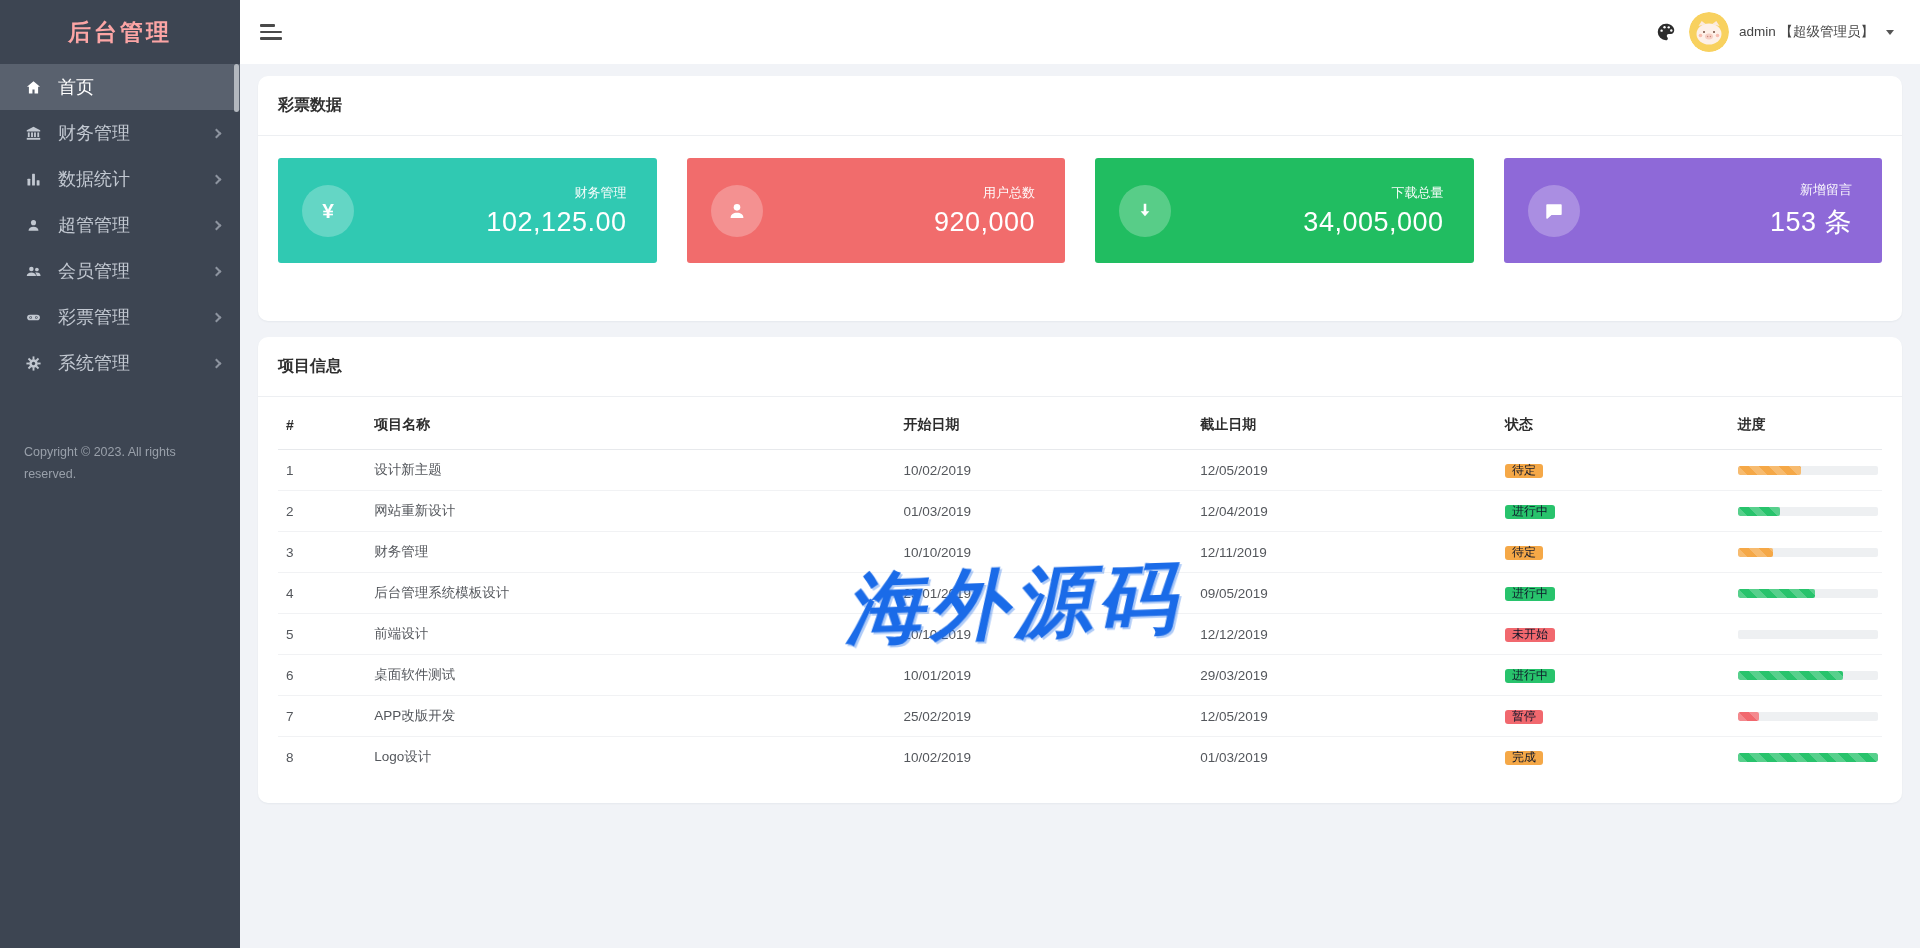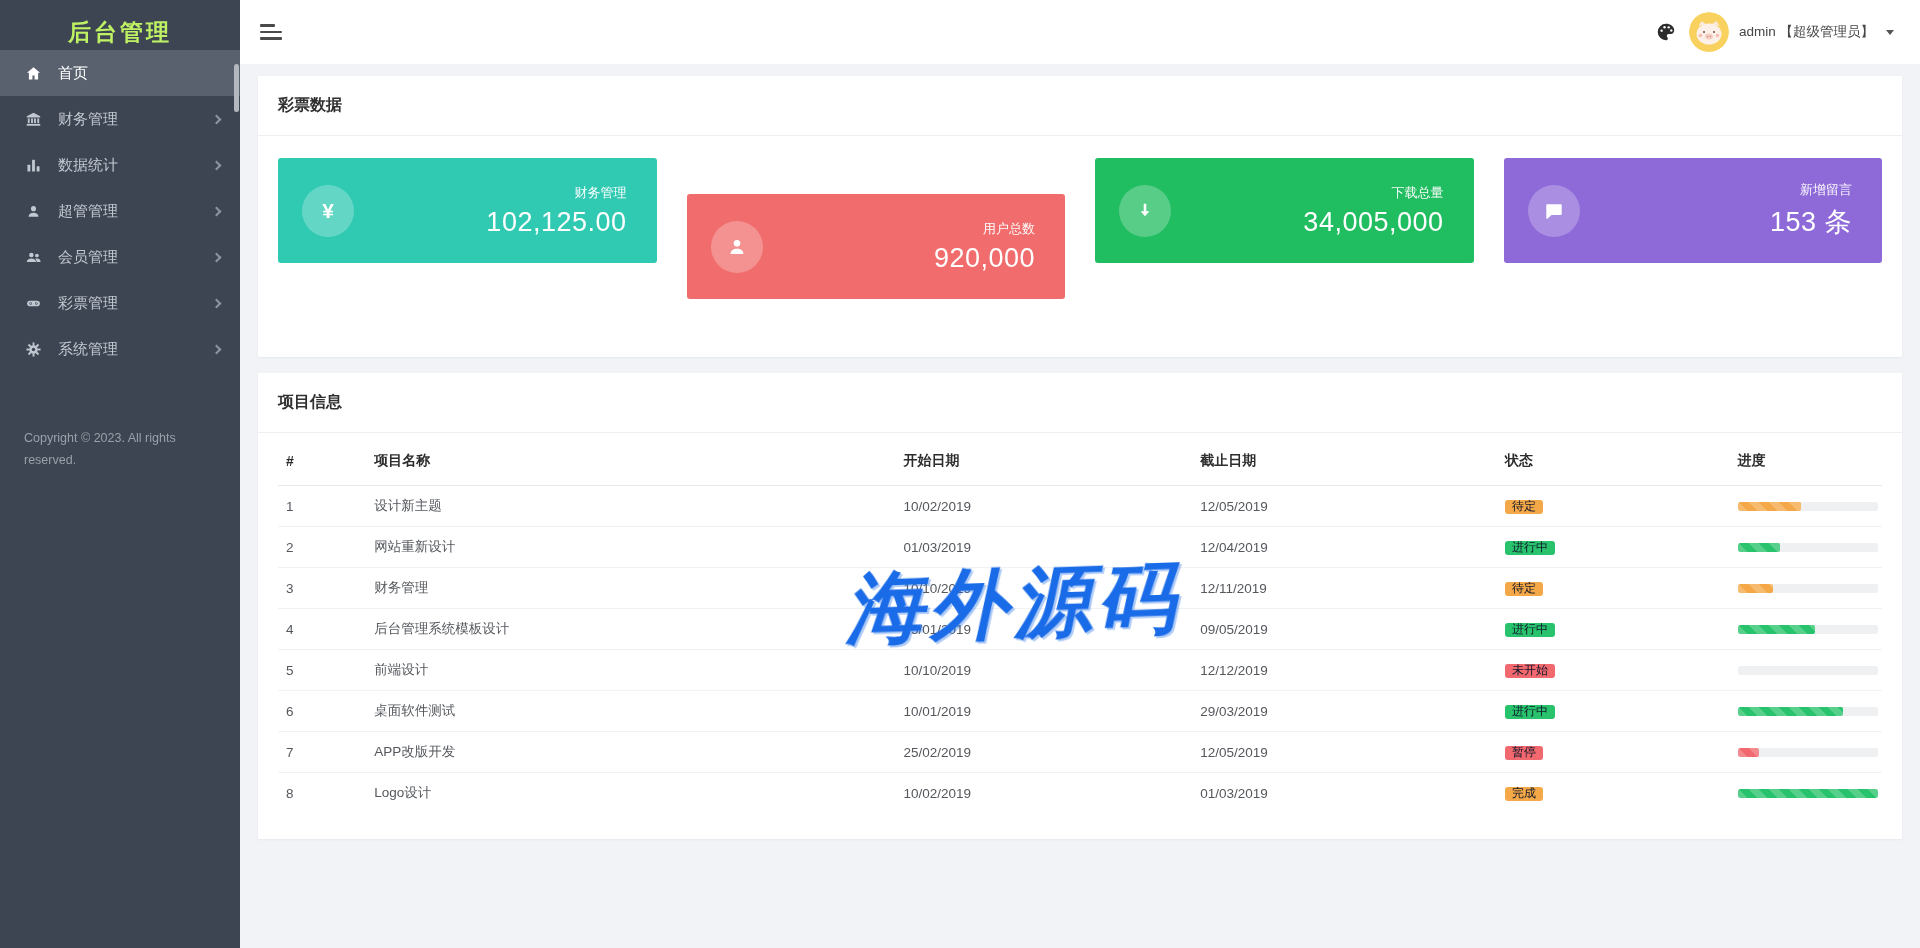--- a/index.html
+++ b/index.html
@@ -3,23 +3,23 @@
 <meta charset="utf-8">
 <style>
   * { margin:0; padding:0; box-sizing:border-box; }
   html,body { width:1920px; height:948px; overflow:hidden; }
   body {
     font-family:"Liberation Sans","DejaVu Sans",sans-serif;
     background:#f1f3f7; position:relative; color:#333;
   }
   
   .sidebar { position:fixed; left:0; top:0; bottom:0; width:240px; background:#3d4552; z-index:10; }
-  .app-title { height:50px; line-height:64px; text-align:center; color:#bef264; font-size:23px; font-weight:bold; letter-spacing:3px; }
+  .app-title { height:64px; line-height:64px; text-align:center; color:#fca5a5; font-size:23px; font-weight:bold; letter-spacing:3px; }
   .menu { position:relative; }
-  .menu-item { height:46px; display:flex; align-items:center; padding:0 20px 0 24px; color:#c2c8d1; font-size:15px; cursor:pointer; }
+  .menu-item { height:46px; display:flex; align-items:center; padding:0 20px 0 24px; color:#c2c8d1; font-size:18px; cursor:pointer; }
   .menu-item.active { background:#59616e; color:#fff; }
   .mi-icon { width:18px; height:18px; margin-right:16px; display:inline-flex; align-items:center; justify-content:center; }
   .mi-icon svg { width:17px; height:17px; fill:currentColor; }
   .chevron { margin-left:auto; width:7px; height:7px; border-top:2px solid #8d949f; border-right:2px solid #8d949f; transform:rotate(45deg); }
   .scroll-thumb { position:absolute; right:1px; top:64px; width:5px; height:48px; background:#b3b8bf; border-radius:3px; }
   .copyright { padding:56px 24px 0; color:#99a0aa; font-size:12.5px; line-height:1.75; }
   
   .topbar { position:fixed; left:240px; right:0; top:0; height:64px; background:#fff; display:flex; align-items:center; padding:0 26px 0 20px; z-index:5; }
   .hamburger { width:22px; cursor:pointer; }
   .hamburger span { display:block; height:2.5px; background:#4a4a4a; margin:4px 0; border-radius:1px; }
@@ -28,21 +28,21 @@
   .hamburger span:nth-child(3){ width:22px; }
   .topbar-right { margin-left:auto; display:flex; align-items:center; gap:12px; }
   .palette { width:22px; height:22px; cursor:pointer; display:inline-flex; }
   .palette svg { width:22px; height:22px; fill:#2c2c2c; }
   .user-chip { display:flex; align-items:center; gap:10px; cursor:pointer; }
   .avatar { width:40px; height:40px; border-radius:50%; overflow:hidden; }
   .user-name { font-size:13.5px; color:#454545; }
   .caret { width:0; height:0; border-left:4.5px solid transparent; border-right:4.5px solid transparent; border-top:5.5px solid #555; margin-left:2px; }
   
   .main { margin-left:240px; padding:76px 18px 0; }
-  .panel { background:#fff; border-radius:1px; box-shadow:0 1px 2px rgba(20,30,50,.05); margin-bottom:16px; }
+  .panel { background:#fff; border-radius:10px; box-shadow:0 1px 2px rgba(20,30,50,.05); margin-bottom:16px; }
   .panel-title { padding:19px 20px; font-size:16px; font-weight:bold; color:#303030; border-bottom:1px solid #edeff2; }
   
   .cards { display:flex; gap:30px; padding:22px 20px 58px; }
   .card { flex:1; height:105px; border-radius:3px; color:#fff; display:flex; align-items:center; }
   .card-icon { width:52px; height:52px; border-radius:50%; background:rgba(255,255,255,.25); margin-left:24px; display:flex; align-items:center; justify-content:center; font-size:21px; font-weight:bold; }
   .card-icon svg { width:22px; height:22px; fill:#fff; }
   .card-meta { margin-left:auto; padding-right:30px; text-align:right; }
   .card-label { font-size:13px; margin-bottom:5px; opacity:.97; }
   .card-value { font-size:27px; letter-spacing:.5px; }
   
@@ -200,21 +200,21 @@
   <section class="panel">
     <div class="panel-title">彩票数据</div>
     <div class="cards" id="cards">
         <div class="card" style="background: rgb(48, 201, 178);">
           <span class="card-icon">¥</span>
           <span class="card-meta">
             <div class="card-label">财务管理</div>
             <div class="card-value">102,125.00</div>
           </span>
         </div>
-        <div class="card" style="background: rgb(241, 108, 108); margin-top: 36px;">
+        <div class="card" style="background: rgb(241, 108, 108);">
           <span class="card-icon">
             <svg viewBox="0 0 24 24">
               <circle cx="12" cy="8" r="3.6"></circle>
               <path d="M5 19.5c0-3.8 3.2-5.6 7-5.6s7 1.8 7 5.6z"></path>
             </svg>
           </span>
           <span class="card-meta">
             <div class="card-label">用户总数</div>
             <div class="card-value">920,000</div>
           </span>

